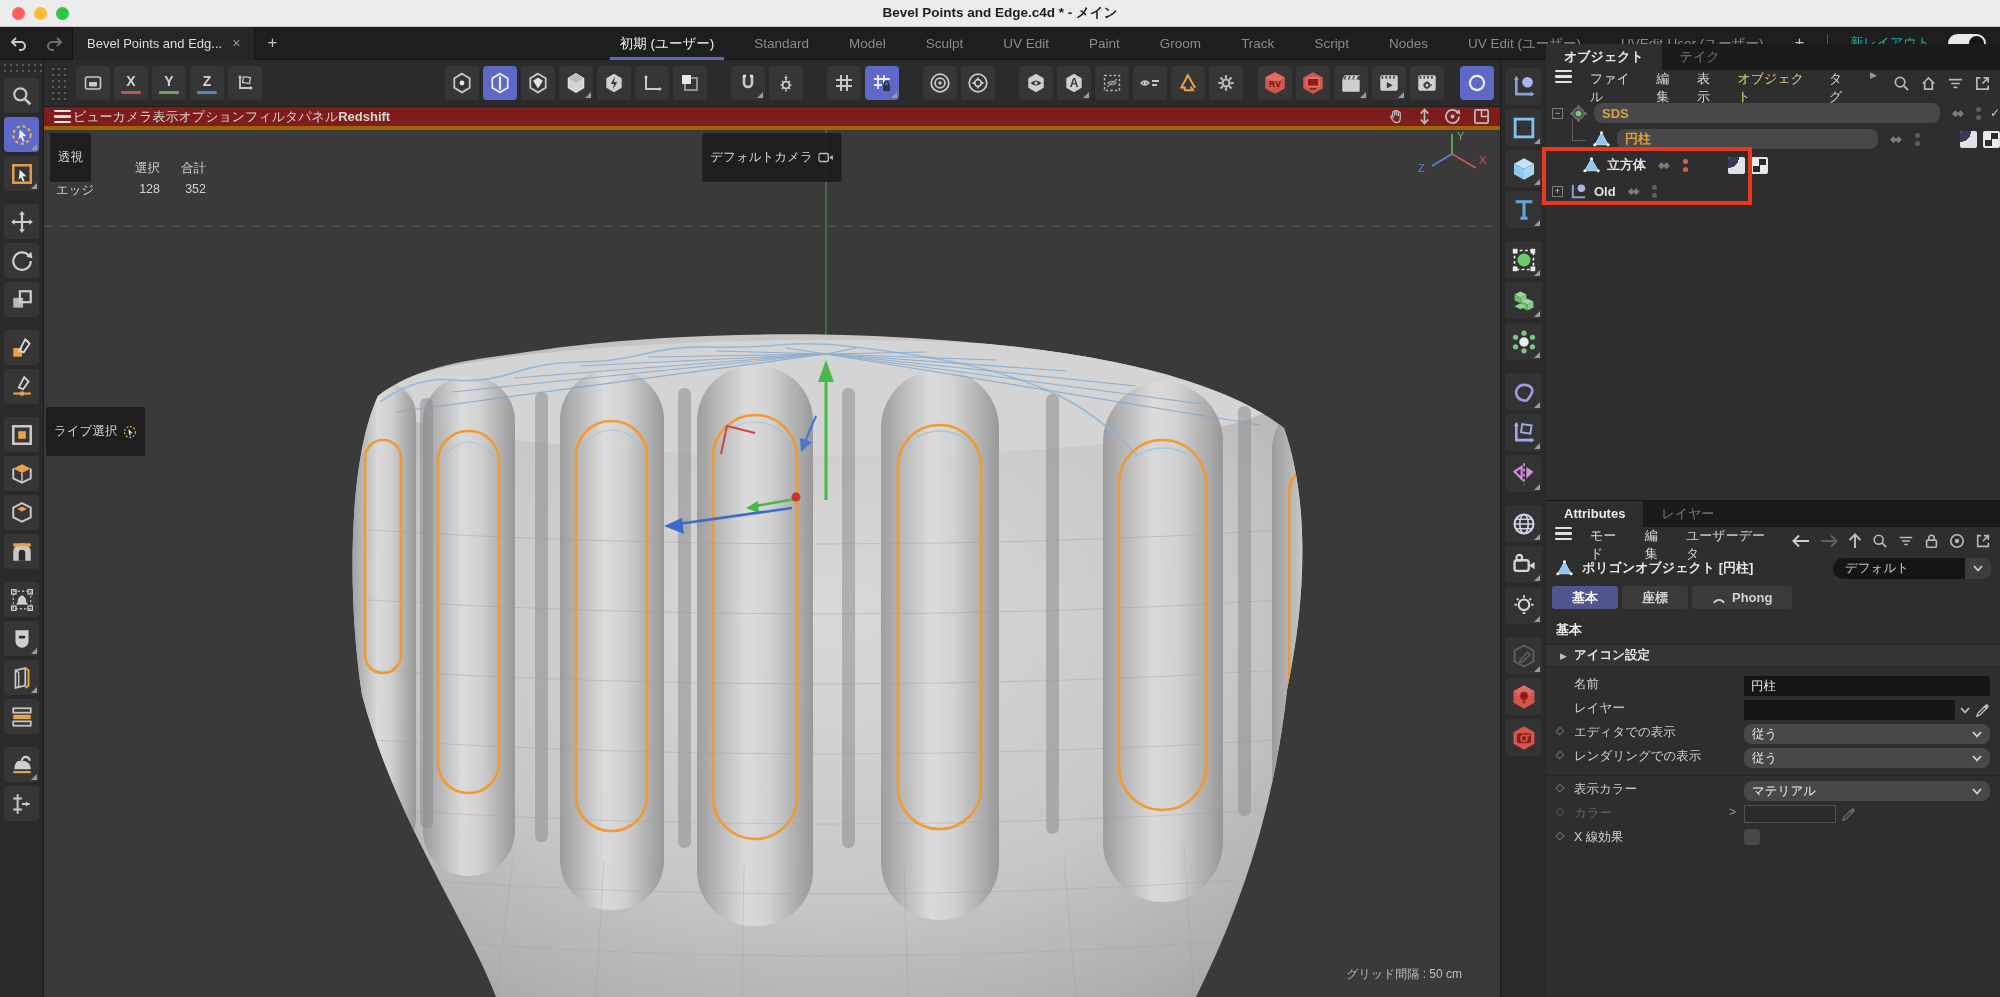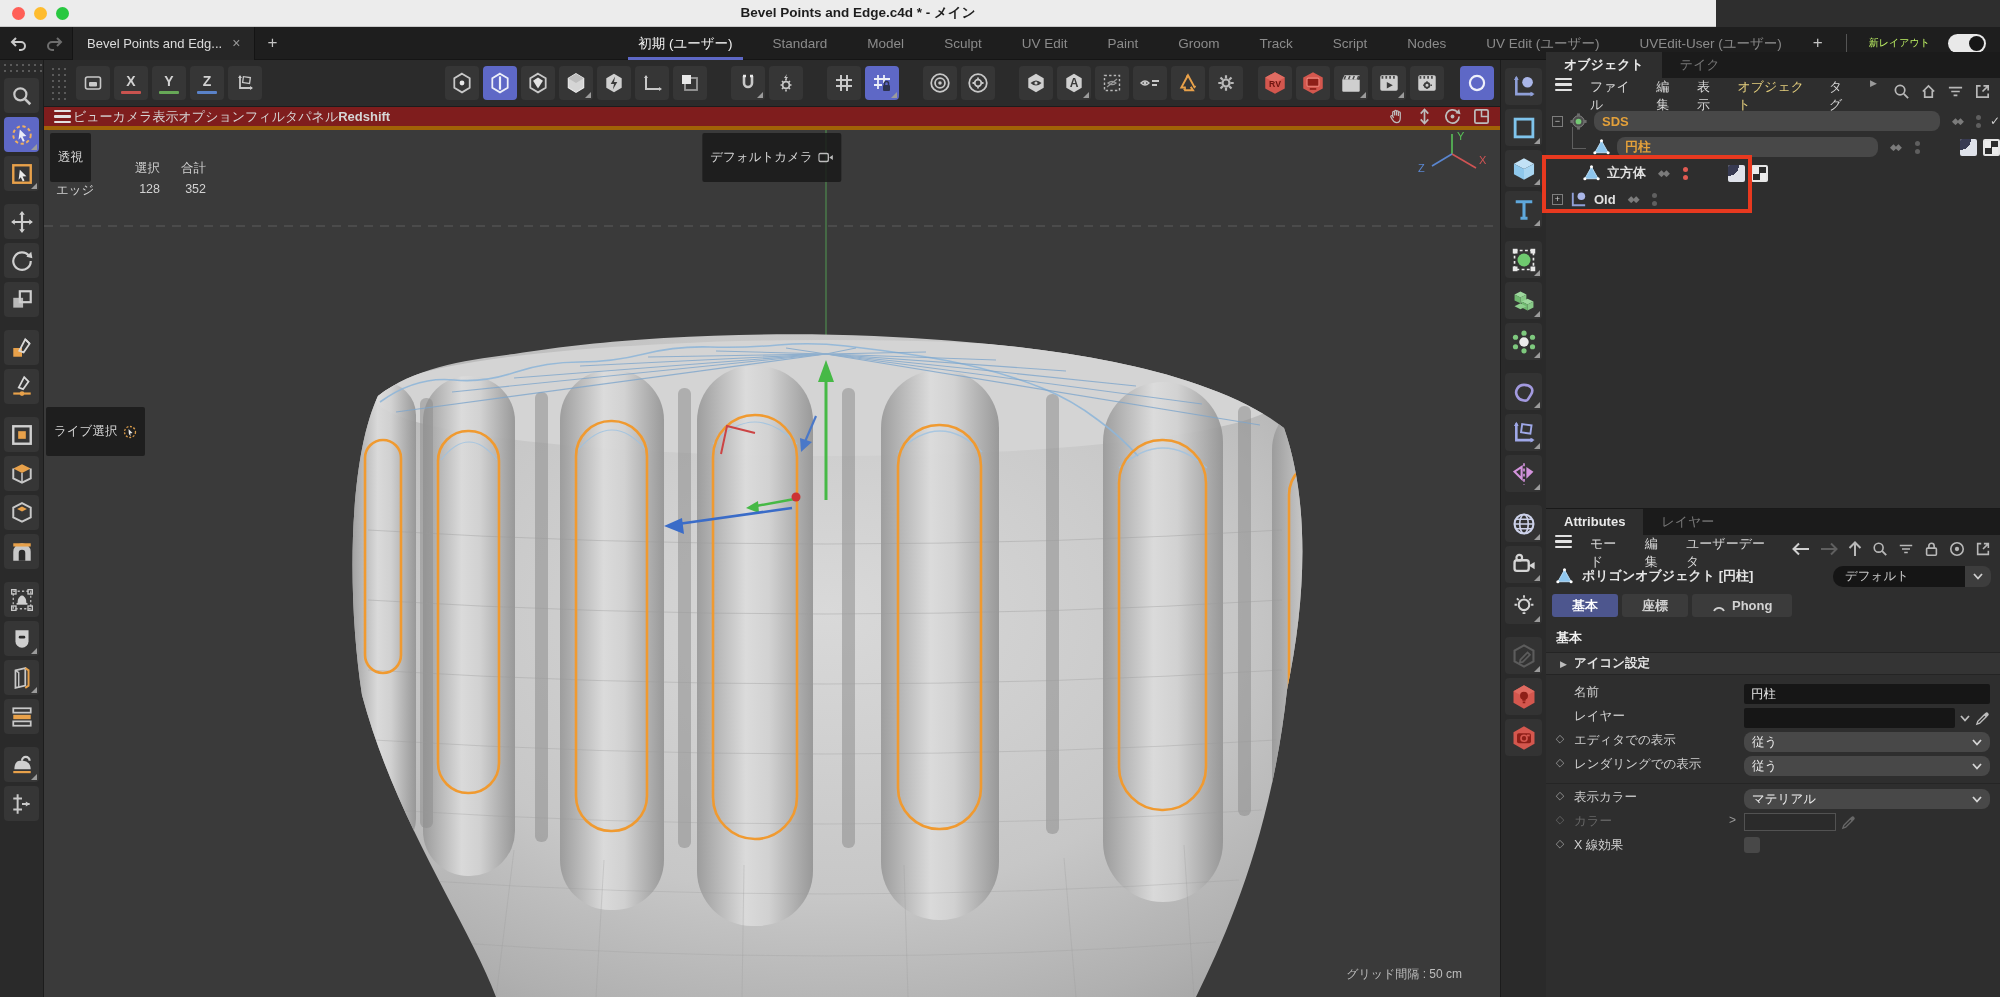--- a/index.html
+++ b/index.html
@@ -1,36 +1,36 @@
 <!DOCTYPE html>
 <html><head>
 <meta charset="utf-8">
 <style>
 *{margin:0;padding:0;box-sizing:border-box}
 html,body{width:2000px;height:997px;background:#2e2e2e;overflow:hidden}
 body{font-family:"Liberation Sans","DejaVu Sans",sans-serif;-webkit-font-smoothing:antialiased}
 #app{position:relative;width:2000px;height:997px}
 
 
-.titlebar{position:absolute;left:0;top:0;width:1716px;height:27px;background:#ececec;border-bottom:1px solid #c9c9c9;display:flex;align-items:center}
+.titlebar{position:absolute;left:0;top:0;width:2000px;height:27px;background:#ececec;border-bottom:1px solid #c9c9c9;display:flex;align-items:center}
 .traffic{display:flex;gap:9px;margin-left:12px}
 .tl{width:13px;height:13px;border-radius:50%}
 .win-title{position:absolute;left:0;right:0;text-align:center;font-size:13.5px;font-weight:700;color:#1d1d1d}
 
 
 .tabbar{position:absolute;left:0;top:27px;width:2000px;height:33px;background:#1e1e1e;display:flex;align-items:center;border-bottom:1px solid #151515}
 .ghost{background:none;border:none;color:#c4c4c4;display:flex;align-items:center;justify-content:center}
 .doc-tab{height:33px;display:flex;align-items:center;gap:10px;padding:0 14px;background:#262626;border-right:1px solid #141414;border-left:1px solid #141414;color:#dcdcdc;font-size:13px}
 .doc-close{color:#9a9a9a;font-size:14px}
 .ltabs{display:flex;align-items:center;margin-left:auto;gap:4px}
 .ltab{padding:0 18px;height:33px;line-height:33px;font-size:13.5px;color:#8b8b8b;position:relative;white-space:nowrap}
 .ltab.on{color:#f0f0f0}
 .ltab.on::after{content:"";position:absolute;left:8px;right:8px;bottom:0;height:3px;background:#5e68c6}
 .vsep{width:1px;height:18px;background:#555;margin:0 10px}
-.newlayout{color:#bef264;font-size:10px;padding:0 8px;white-space:nowrap}
+.newlayout{color:#14b8a6;font-size:13px;padding:0 8px;white-space:nowrap}
 .toggle{width:38px;height:19px;border-radius:10px;background:#e9e9e9;position:relative;margin:0 14px 0 6px}
 .toggle::after{content:"";position:absolute;right:2px;top:2px;width:15px;height:15px;border-radius:50%;background:#161616}
 
 
 .toolbar{position:absolute;left:44px;top:60px;width:1456px;height:47px;background:#2b2b2b;border-bottom:1px solid #1c1c1c;display:flex;align-items:center;gap:4px;padding:0 6px}
 .hdots{width:18px;height:34px;background-image:radial-gradient(#5a5a5a 1px,transparent 1.2px);background-size:6px 6px;margin-right:4px}
 .ib{width:34px;height:34px;border-radius:4px;background:#363636;display:flex;align-items:center;justify-content:center;position:relative;flex:none}
 .ib.on{background:#5e68c6}
 .ib.crn::after{content:"";position:absolute;right:2px;bottom:2px;border-left:6px solid transparent;border-bottom:6px solid #9b9b9b}
 .axisbtn{flex-direction:column;gap:2px;font-size:14px;font-weight:700;color:#d2d2d2}
@@ -59,21 +59,21 @@
 .vp-stats .c0{width:58px}
 .vp-stats .c{width:46px;text-align:right}
 .grid-label{position:absolute;right:38px;bottom:14px;font-size:12px;color:#bdbdbd}
 svg text{font-family:"Liberation Sans","DejaVu Sans",sans-serif}
 
 
 .strip{position:absolute;left:1500px;top:60px;width:46px;height:937px;background:#2a2a2a;border-left:1px solid #1c1c1c;display:flex;flex-direction:column;align-items:center;padding-top:6px}
 .strip .ib{width:37px;height:37px;margin:2px 0;background:#333}
 
 
-.rpanel{position:absolute;left:1546px;top:52px;width:454px;height:937px;background:#2e2e2e}
+.rpanel{position:absolute;left:1546px;top:44px;width:454px;height:937px;background:#2e2e2e}
 .ptabs{height:26px;background:#1b1b1b;display:flex;align-items:flex-end}
 .ptab{padding:0 18px;height:26px;line-height:26px;font-size:13px;color:#767676;white-space:nowrap}
 .ptab.on{background:#2e2e2e;color:#e9e9e9;font-weight:700}
 .pmenu{height:27px;display:flex;gap:16px;padding:0 9px;font-size:13px;color:#d8d8d8;background:#2e2e2e}
 .pmenu .hl{color:#e5cf7d}
 .pmenu-icons{margin-left:auto;display:flex;gap:10px;align-items:center}
 .tree{position:relative;padding-top:3px}
 .trow{height:26px;display:flex;align-items:center;font-size:13px;color:#e0e0e0;padding-left:6px;gap:6px}
 .trow .name{font-weight:700}
 .trow .sel{color:#e3a03a}

